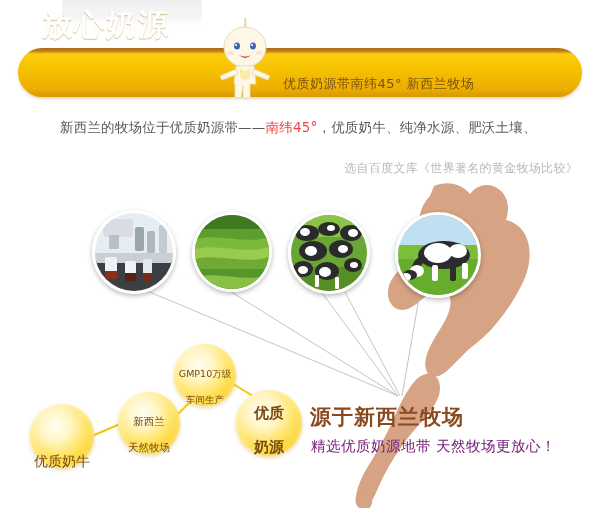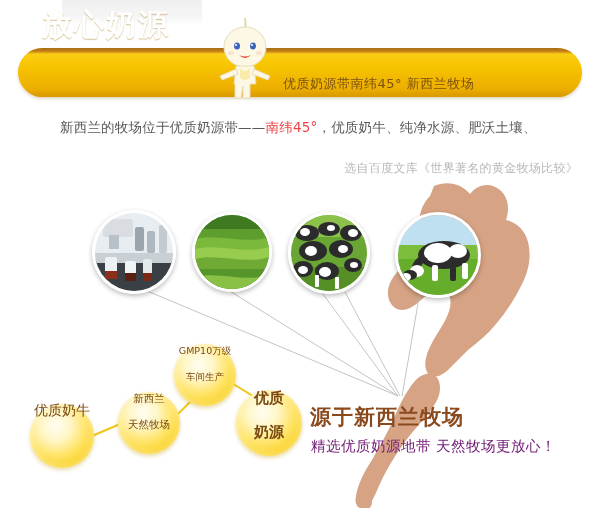--- a/index.html
+++ b/index.html
@@ -86,21 +86,21 @@
     box-shadow:0 2px 5px rgba(0,0,0,.28);
     overflow:hidden;z-index:5;
   }
   .photo-inner{position:absolute;inset:0;}
 
   
   .node{
     position:absolute;border-radius:50%;
     background:radial-gradient(circle at 40% 34%,#fffdf2 0%,#fff6c8 26%,#ffe469 52%,#f9cf1a 78%,#e9b900 100%);
     box-shadow:0 2px 4px rgba(190,150,0,.35),inset 0 0 8px rgba(255,255,255,.55);
-    display:flex;align-items:flex-start;justify-content:center;
+    display:flex;align-items:flex-end;justify-content:center;
     text-align:center;color:#7a4a12;z-index:4;
   }
   .node span{display:block;}
 
   
   .head-main{
     position:absolute;left:310px;top:403px;
     font-size:21px;line-height:28px;font-weight:bold;
     color:#8a4a1e;letter-spacing:1px;z-index:6;
   }

